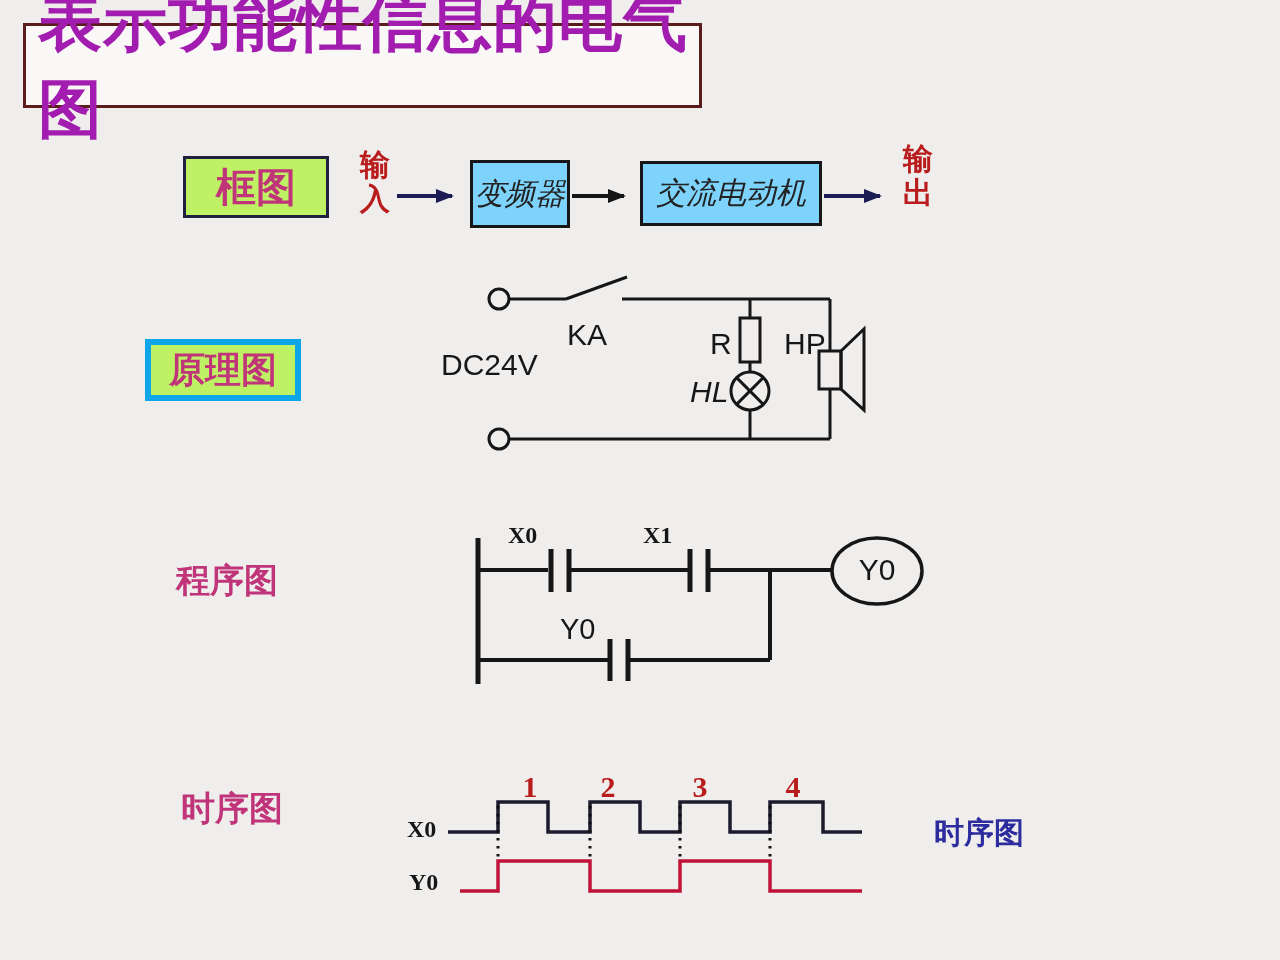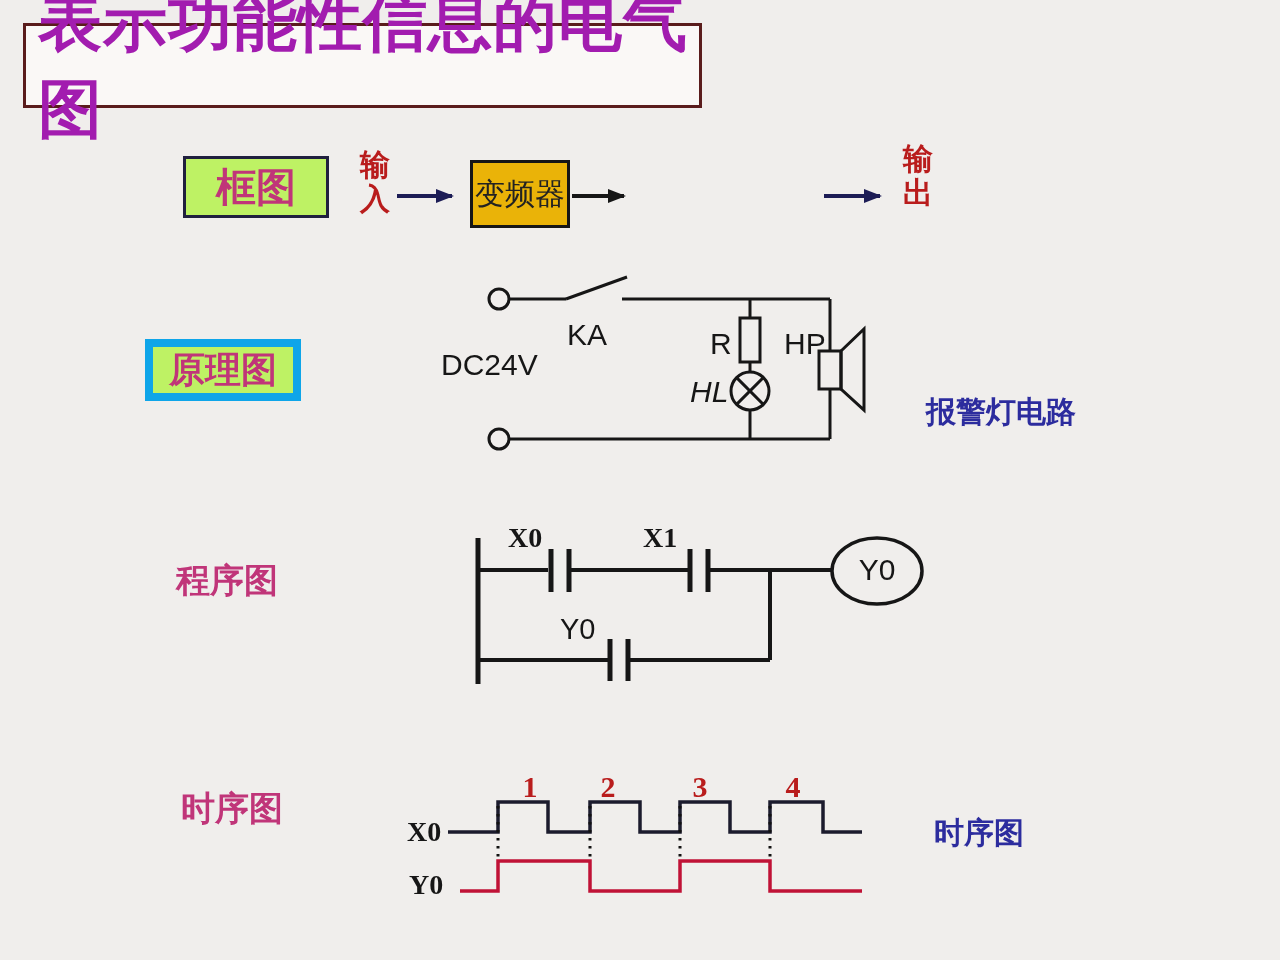--- a/index.html
+++ b/index.html
@@ -27,29 +27,29 @@
   .mag{color:#c03579;font-weight:bold;}
   .mag-box{
     position:absolute;box-sizing:border-box;background:#bef264;
     display:flex;align-items:center;justify-content:center;
   }
   
   .cap{color:#2c2c9e;font-weight:bold;font-size:30px;}
   
   .bd-box{
     position:absolute;box-sizing:border-box;border:3px solid #161616;
-    background:#eab308;display:flex;align-items:center;justify-content:center;
-    font-size:30px;color:#222;font-family:"Liberation Serif", serif;
+    background:#7dd3fc;display:flex;align-items:center;justify-content:center;
+    font-size:30px;color:#222;font-family:"Liberation Serif", serif;font-style:italic;
   }
   .vtext{
     width:34px;font-size:30px;font-weight:bold;line-height:1.14;
     text-align:center;word-break:break-all;white-space:normal;
   }
   .tech{font-family:"Liberation Sans", sans-serif;font-size:30px;color:#161616;}
-  .tserif{font-family:"Liberation Serif", serif;font-size:28px;font-weight:bold;color:#161616;}
+  .tserif{font-family:"Liberation Serif", serif;font-size:24px;font-weight:bold;color:#161616;}
   .num{font-size:30px;font-weight:bold;transform:translateX(-50%);}
 </style>
 </head>
 <body>
 
 <div class="slide">
 
   <svg class="lines" viewBox="0 0 1280 960" xmlns="http://www.w3.org/2000/svg">
     <defs>
       <marker id="ah-navy" markerUnits="userSpaceOnUse" markerWidth="18" markerHeight="14" refX="16" refY="7" orient="auto">
@@ -113,31 +113,31 @@
 
   <div class="title-box">
     <span class="title-text">表示功能性信息的电气图</span>
   </div>
 
   <div class="mag-box" style="left:183px;top:156px;width:146px;height:62px;border:3px solid #20203e;">
     <span class="mag" style="font-size:40px;">框图</span>
   </div>
   <div class="lbl vtext" style="left:358px;top:148px;">输入</div>
   <div class="bd-box" style="left:470px;top:160px;width:100px;height:68px;">变频器</div>
+  <div class="bd-box" style="left:640px;top:161px;width:182px;height:65px;">交流电动机</div>
   <div class="lbl vtext" style="left:901px;top:142px;">输出</div>
 
-  <div class="mag-box" style="left:145px;top:339px;width:156px;height:62px;border:8px solid #0ea5e9;">
+  <div class="mag-box" style="left:145px;top:339px;width:156px;height:62px;border:6px solid #0ea5e9;">
     <span class="mag" style="font-size:36px;">原理图</span>
   </div>
   <div class="lbl tech" style="left:441px;top:348px;">DC24V</div>
   <div class="lbl tech" style="left:567px;top:318px;">KA</div>
   <div class="lbl tech" style="left:710px;top:327px;">R</div>
   <div class="lbl tech" style="left:690px;top:375px;font-style:italic;">HL</div>
   <div class="lbl tech" style="left:784px;top:327px;">HP</div>
-  <div class="lbl cap" style="left:926px;top:392px;">报警灯电路</div>
 
   <div class="lbl mag" style="left:176px;top:558px;font-size:34px;">程序图</div>
   <div class="lbl tserif" style="left:508px;top:522px;">X0</div>
   <div class="lbl tserif" style="left:643px;top:522px;">X1</div>
   <div class="lbl tech" style="left:560px;top:613px;font-size:29px;">Y0</div>
   <div class="lbl tech" style="left:852px;top:553px;width:50px;text-align:center;">Y0</div>
 
   <div class="lbl mag" style="left:181px;top:786px;font-size:34px;">时序图</div>
   <div class="lbl num" style="left:530px;top:770px;">1</div>
   <div class="lbl num" style="left:608px;top:770px;">2</div>

